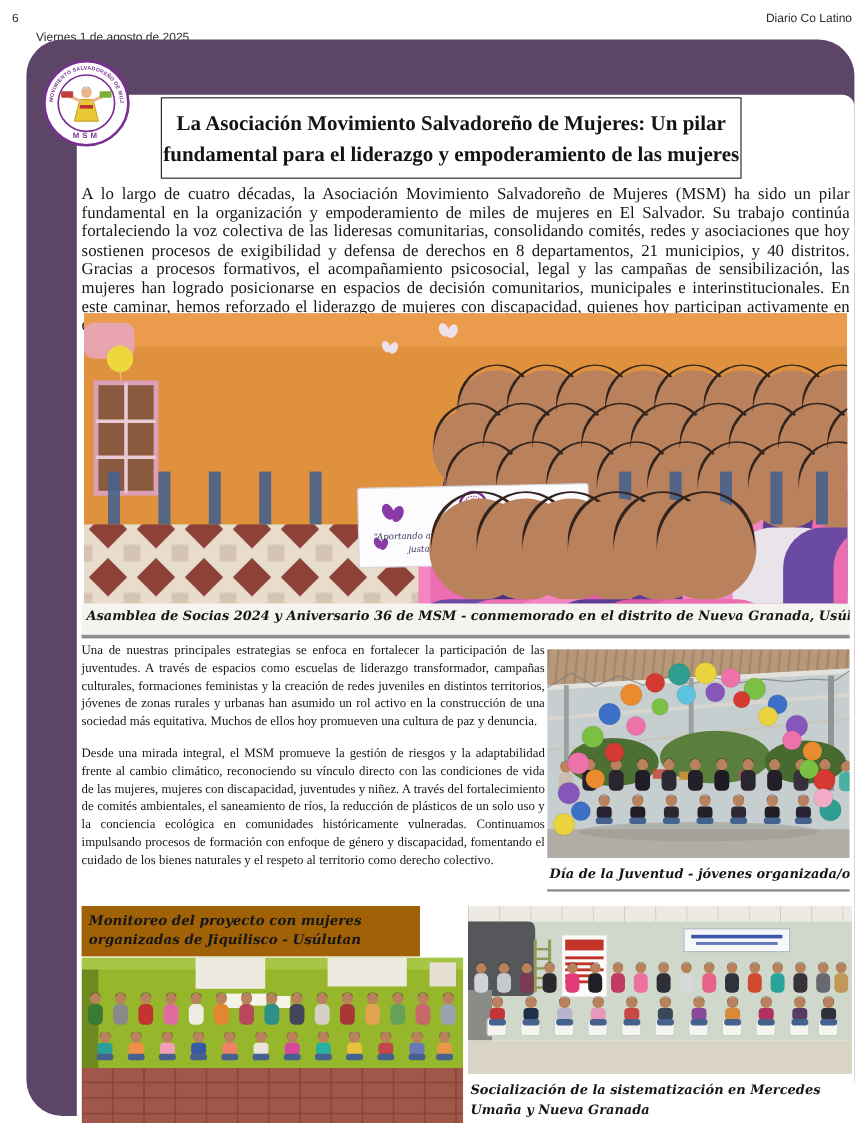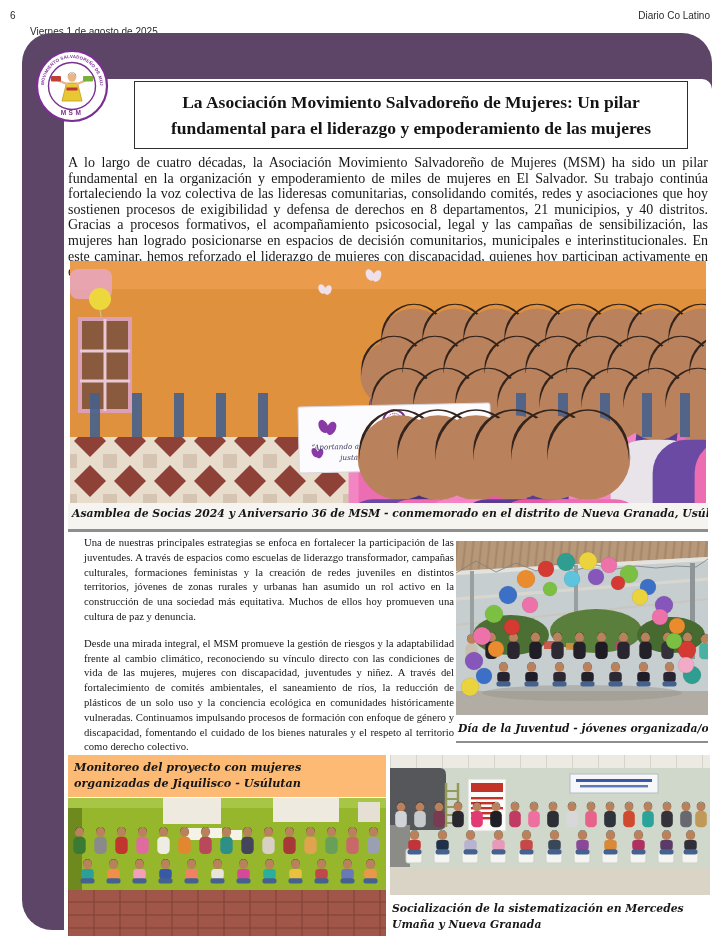--- a/index.html
+++ b/index.html
@@ -12,42 +12,42 @@
   .masthead .date { position:absolute; left:30px; top:18px; }
   .masthead .paper { position:absolute; right:10px; top:2px;margin-left:37px; }
 
   .frame { position:absolute; left:22px; top:33px; width:690px; height:897px;
     background:#5d4568; border-radius:30px; }
   .content { position:absolute; left:42px; top:46px; width:648px; height:860px;
     background:#ffffff; border-radius:10px; overflow:visible; }
 
   .logo { position:absolute; left:35px; top:49px; width:74px; height:74px; z-index:5; }
 
-  .title-box { position:absolute; left:70px; top:2px; width:554px; height:68px;
+  .title-box { position:absolute; left:70px; top:2px; width:484px; height:68px;
     border:1.5px solid #2f2f2f; background:#fff; display:flex; align-items:center; justify-content:center;
     padding:0 0; }
   .title-box h1 { font-size:17.5px; line-height:1.5; font-weight:bold; text-align:center; color:#141414; }
 
   p.body-text { text-align:justify; color:#171717; }
   .lead { position:absolute; left:4px; top:76px; width:640px; font-size:14px; line-height:15.6px; }
 
   .ph { position:absolute; display:block; }
   .ph svg { display:block; }
 
   .caption { font-family:"DejaVu Serif", serif; font-weight:bold; font-style:italic; color:#161616; }
   .cap-assembly { position:absolute; left:4px; top:424px; width:640px; height:29px;
     background:#f5f4f1; font-size:10.8px; padding:4px 4px 0 4px; white-space:nowrap; overflow:hidden;
     border-bottom:3px solid #8e8e8e; }
   .textcol { position:absolute; left:4px; top:456px; width:386px; }
-  .textcol p { font-size:10.7px; line-height:14.8px; margin-bottom:12px;margin-left:16px; }
+  .textcol p { font-size:10.7px; line-height:14.8px; margin-bottom:12px; }
   .cap-youth { position:absolute; left:392px; top:640px; width:252px; height:24px;
     font-size:10.8px; padding:3px 2px 0 2px; white-space:nowrap; overflow:hidden;
     border-bottom:2.5px solid #8e8e8e; }
-  .cap-monitoring { position:absolute; left:4px; top:676px; width:318px; height:42px;
-    background:#fdba74; font-size:11.2px; line-height:16px; padding:4px 8px 0 6px; }
+  .cap-monitoring { position:absolute; left:4px; top:676px; width:282px; height:42px;
+    background:#a16207; font-size:11.2px; line-height:16px; padding:4px 8px 0 6px; }
   .cap-social { position:absolute; left:326px; top:819px; width:320px; height:42px;
     font-size:10.8px; line-height:16px; padding:3px 2px 0 2px; border-bottom:2.5px solid #8e8e8e; }
 </style>
 </head>
 <body>
 
 <svg width="0" height="0" style="position:absolute" aria-hidden="true">
   <defs>
     <symbol id="pstand" viewBox="0 0 18 40">
       <circle cx="9" cy="7.5" r="5.6" fill="#b9825c"></circle>

